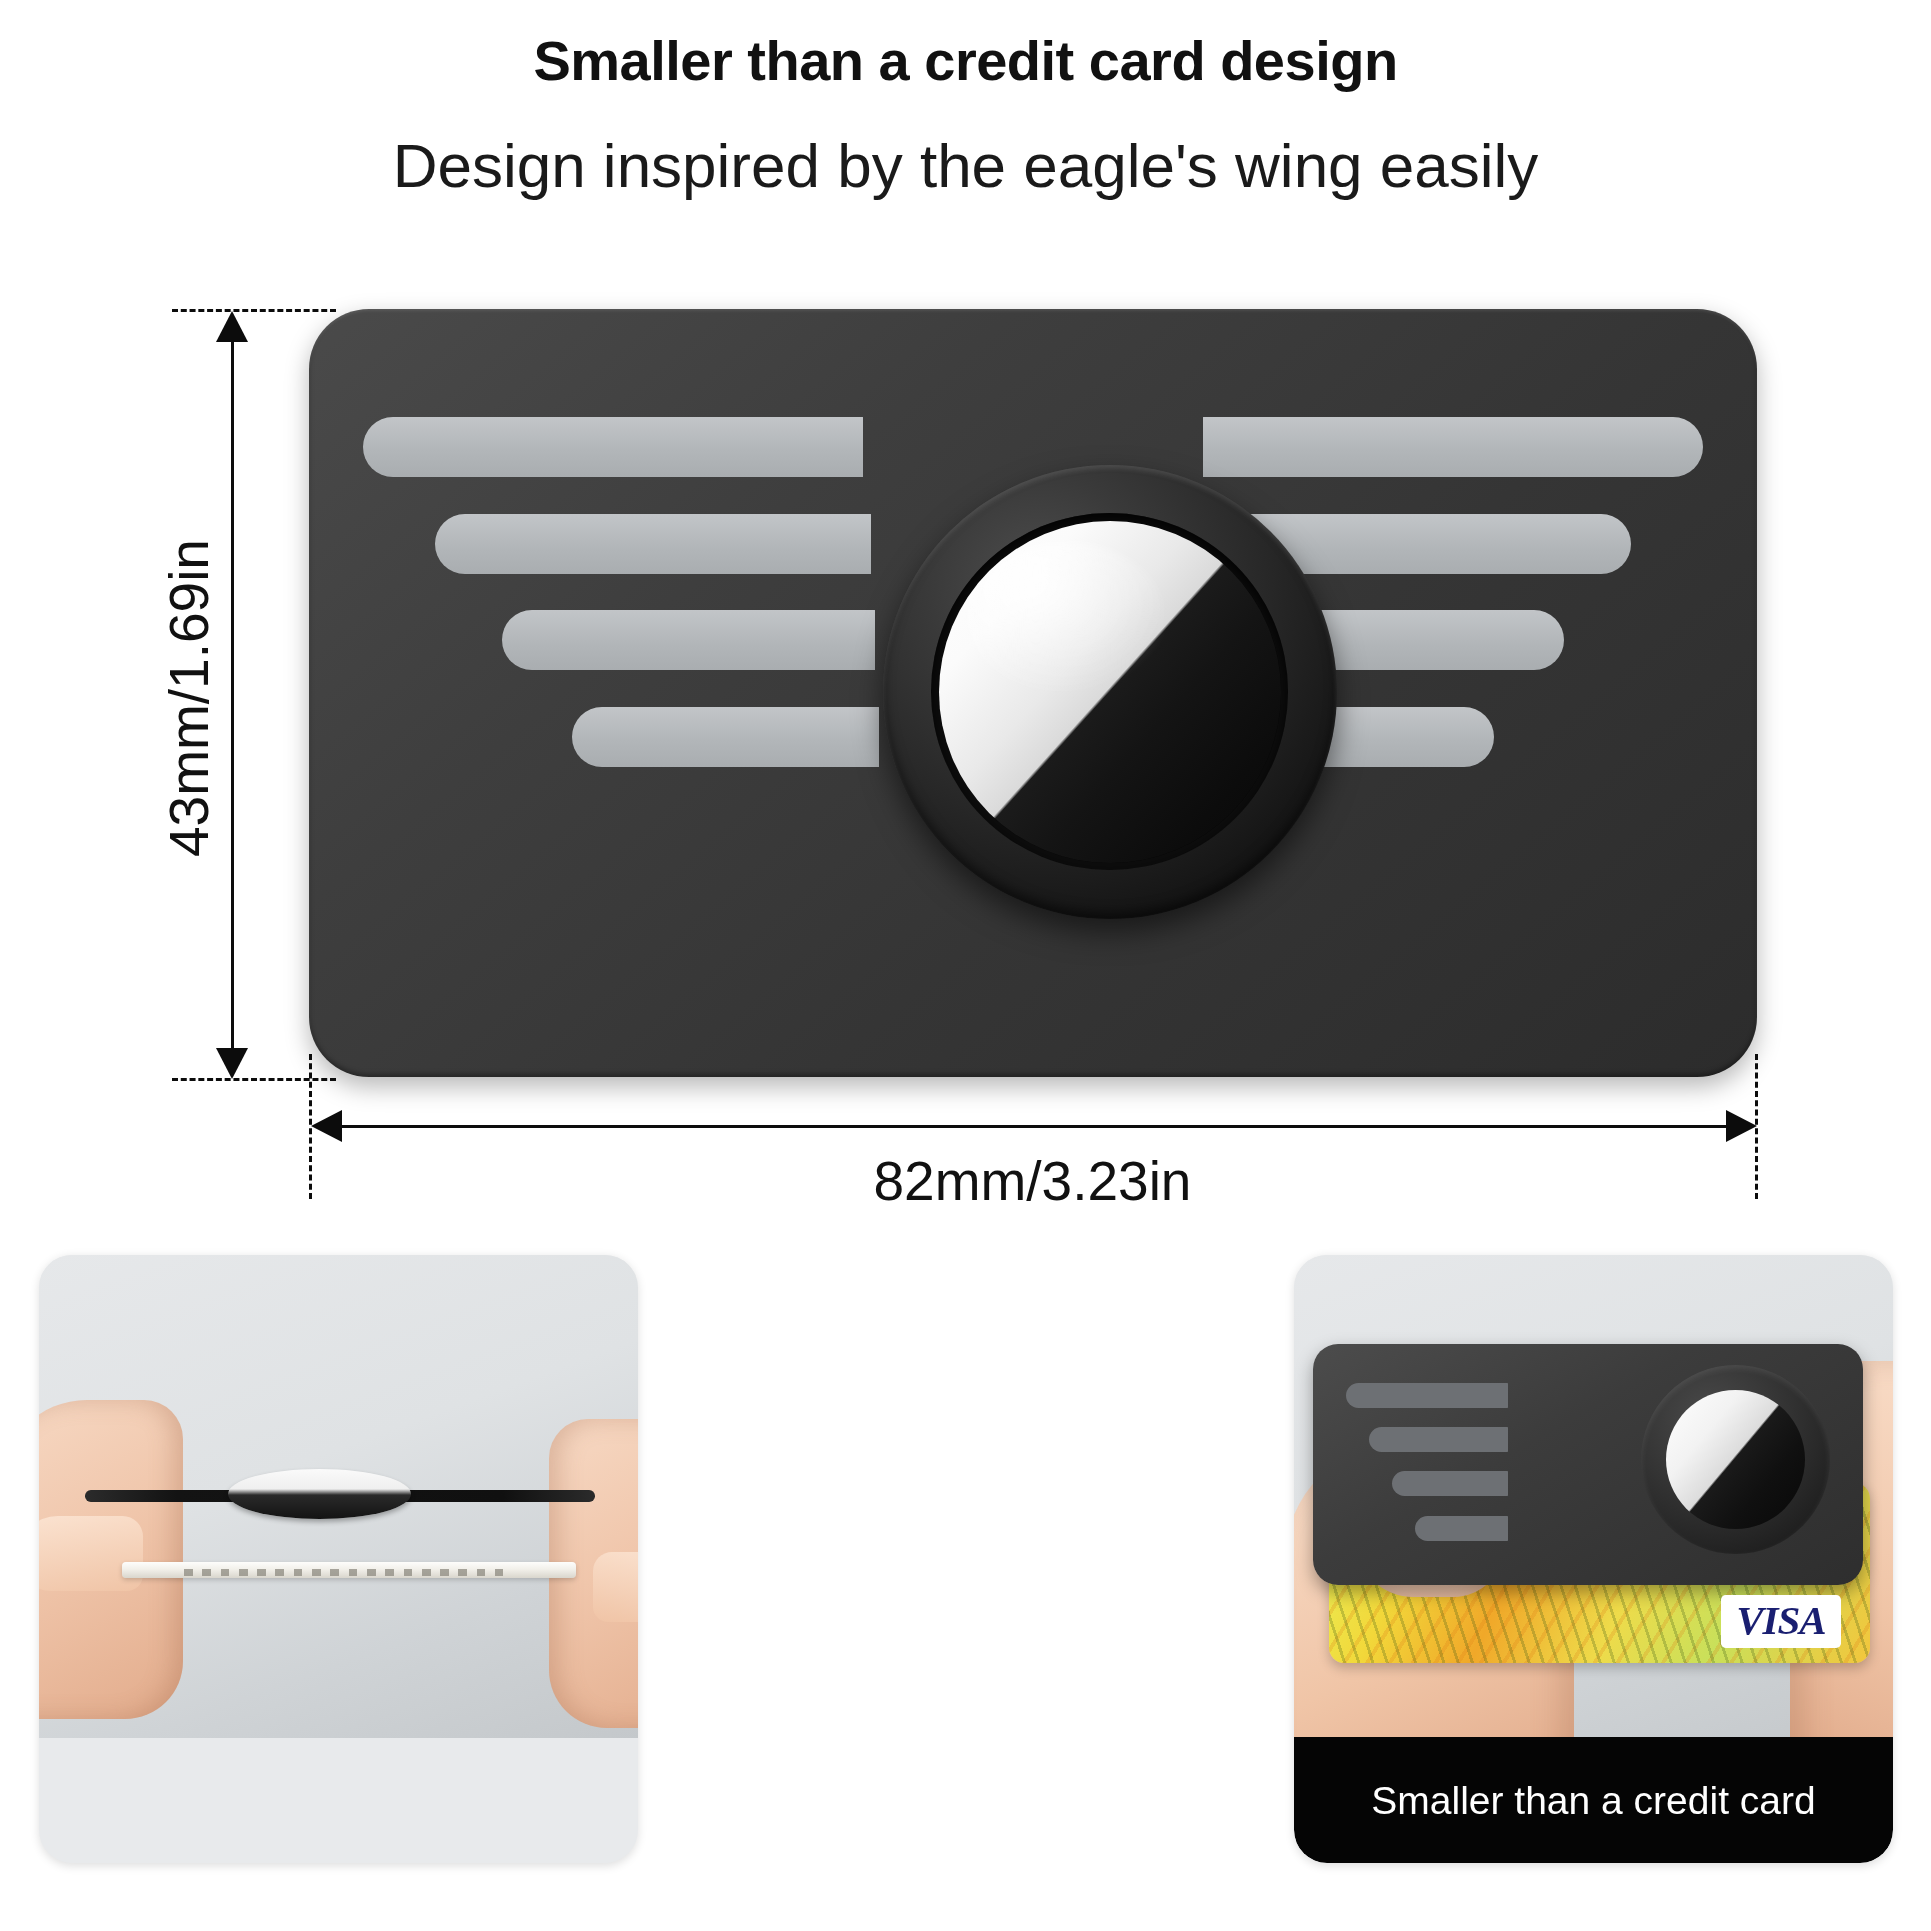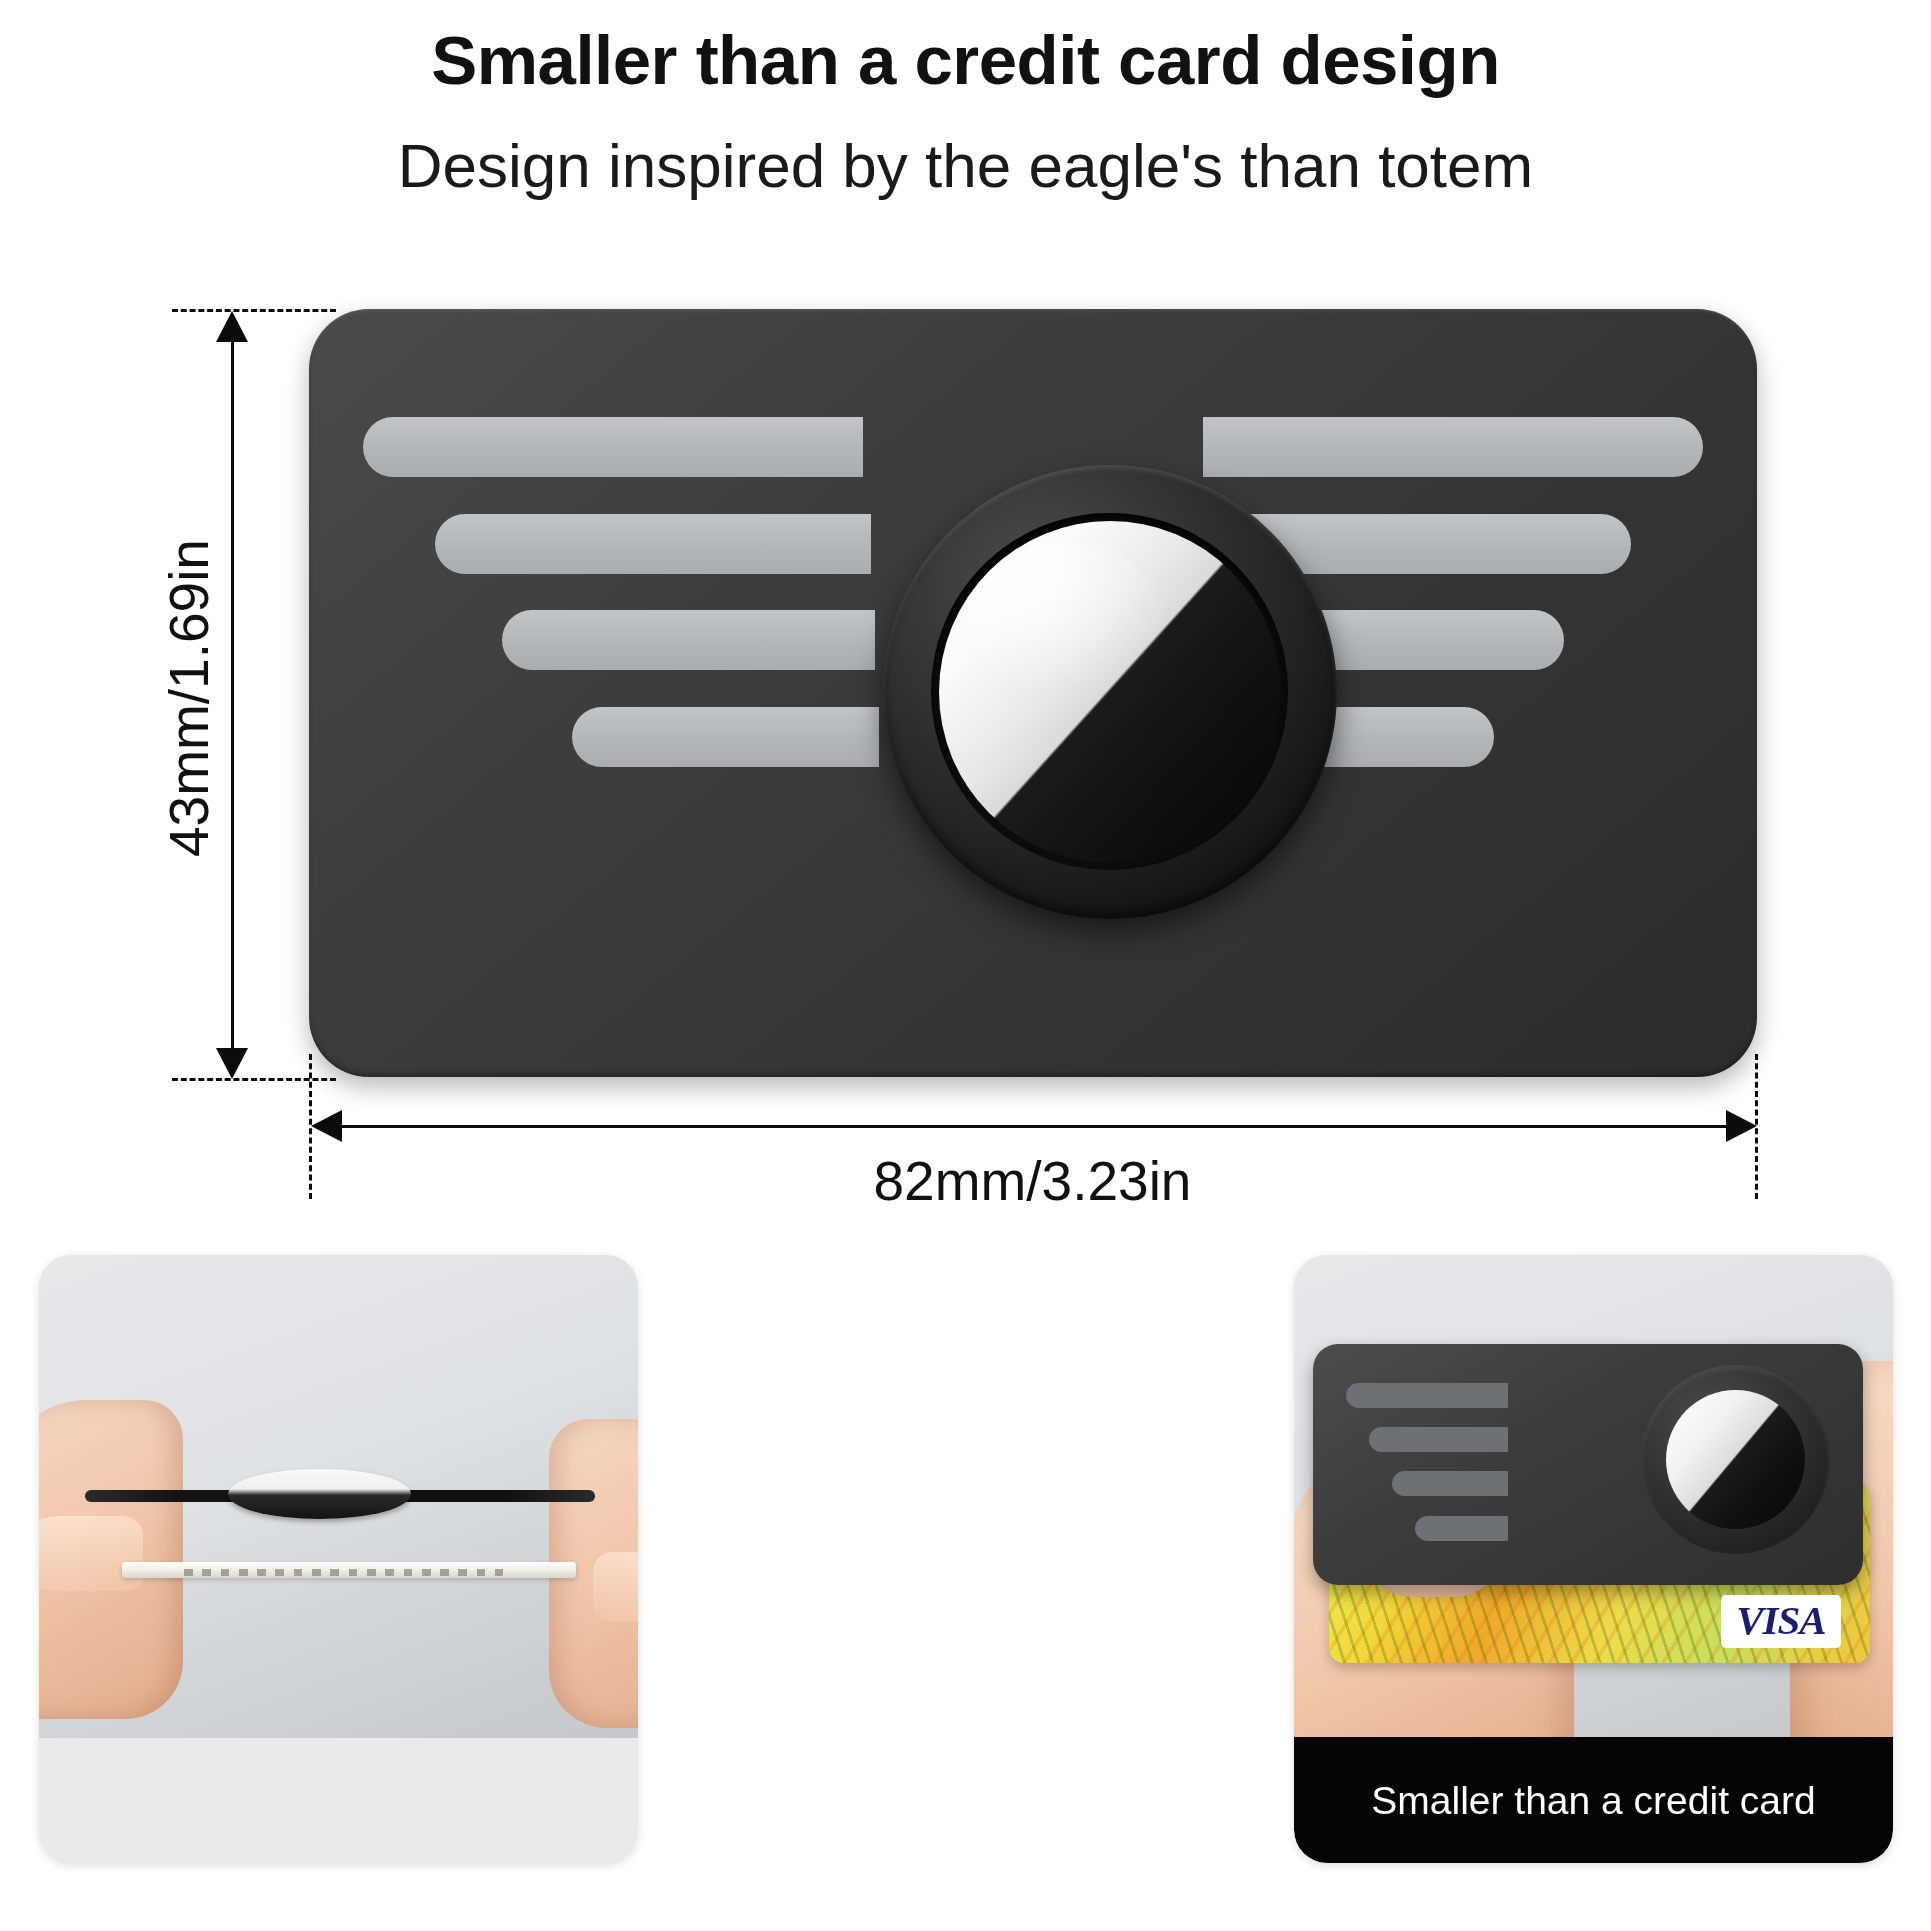--- a/index.html
+++ b/index.html
@@ -7,23 +7,23 @@
   html, body {
     width: 1931px; height: 1931px;
     background: #ffffff;
     font-family: "Liberation Sans", sans-serif;
     overflow: hidden;
   }
   #stage { position: relative; width: 1931px; height: 1931px; background: #fff; }
 
   
   .headline {
-    position: absolute; left: 0; top: 24px; width: 1931px;
+    position: absolute; left: 0; top: 31px; width: 1931px;
     text-align: center;
-    font-size: 69px; font-weight: bold; color: #111111;
+    font-size: 56px; font-weight: bold; color: #111111;
     letter-spacing: -0.5px; line-height: 1.06;
     white-space: nowrap;
   }
   .subhead {
     position: absolute; left: 0; top: 133px; width: 1931px;
     text-align: center;
     font-size: 62px; font-weight: 400; color: #1a1a1a;
     line-height: 1.08; white-space: nowrap;
   }
 
@@ -309,21 +309,21 @@
     background: linear-gradient(130deg, #ffffff 0%, #f2f2f2 30%, #dcdcdc 48.5%,
                                  #1a1a1a 49.5%, #101010 70%, #080808 100%);
   }
 </style>
 </head>
 <body>
 
 <div id="stage">
 
   <div class="headline">Smaller than a credit card design</div>
-  <div class="subhead">Design inspired by the eagle's than totem</div>
+  <div class="subhead">Design inspired by the eagle's wing easily</div>
 
   <div id="hero-card">
 
     <div class="wing-stripe wing-left" style="left:54px;  top:108px; width:500px; height:60px;"></div>
     <div class="wing-stripe wing-left" style="left:126px; top:205px; width:436px; height:60px;"></div>
     <div class="wing-stripe wing-left" style="left:193px; top:301px; width:373px; height:60px;"></div>
     <div class="wing-stripe wing-left" style="left:263px; top:398px; width:307px; height:60px;"></div>
 
     <div class="wing-stripe wing-right" style="right:54px;  top:108px; width:500px; height:60px;"></div>
     <div class="wing-stripe wing-right" style="right:126px; top:205px; width:436px; height:60px;"></div>

